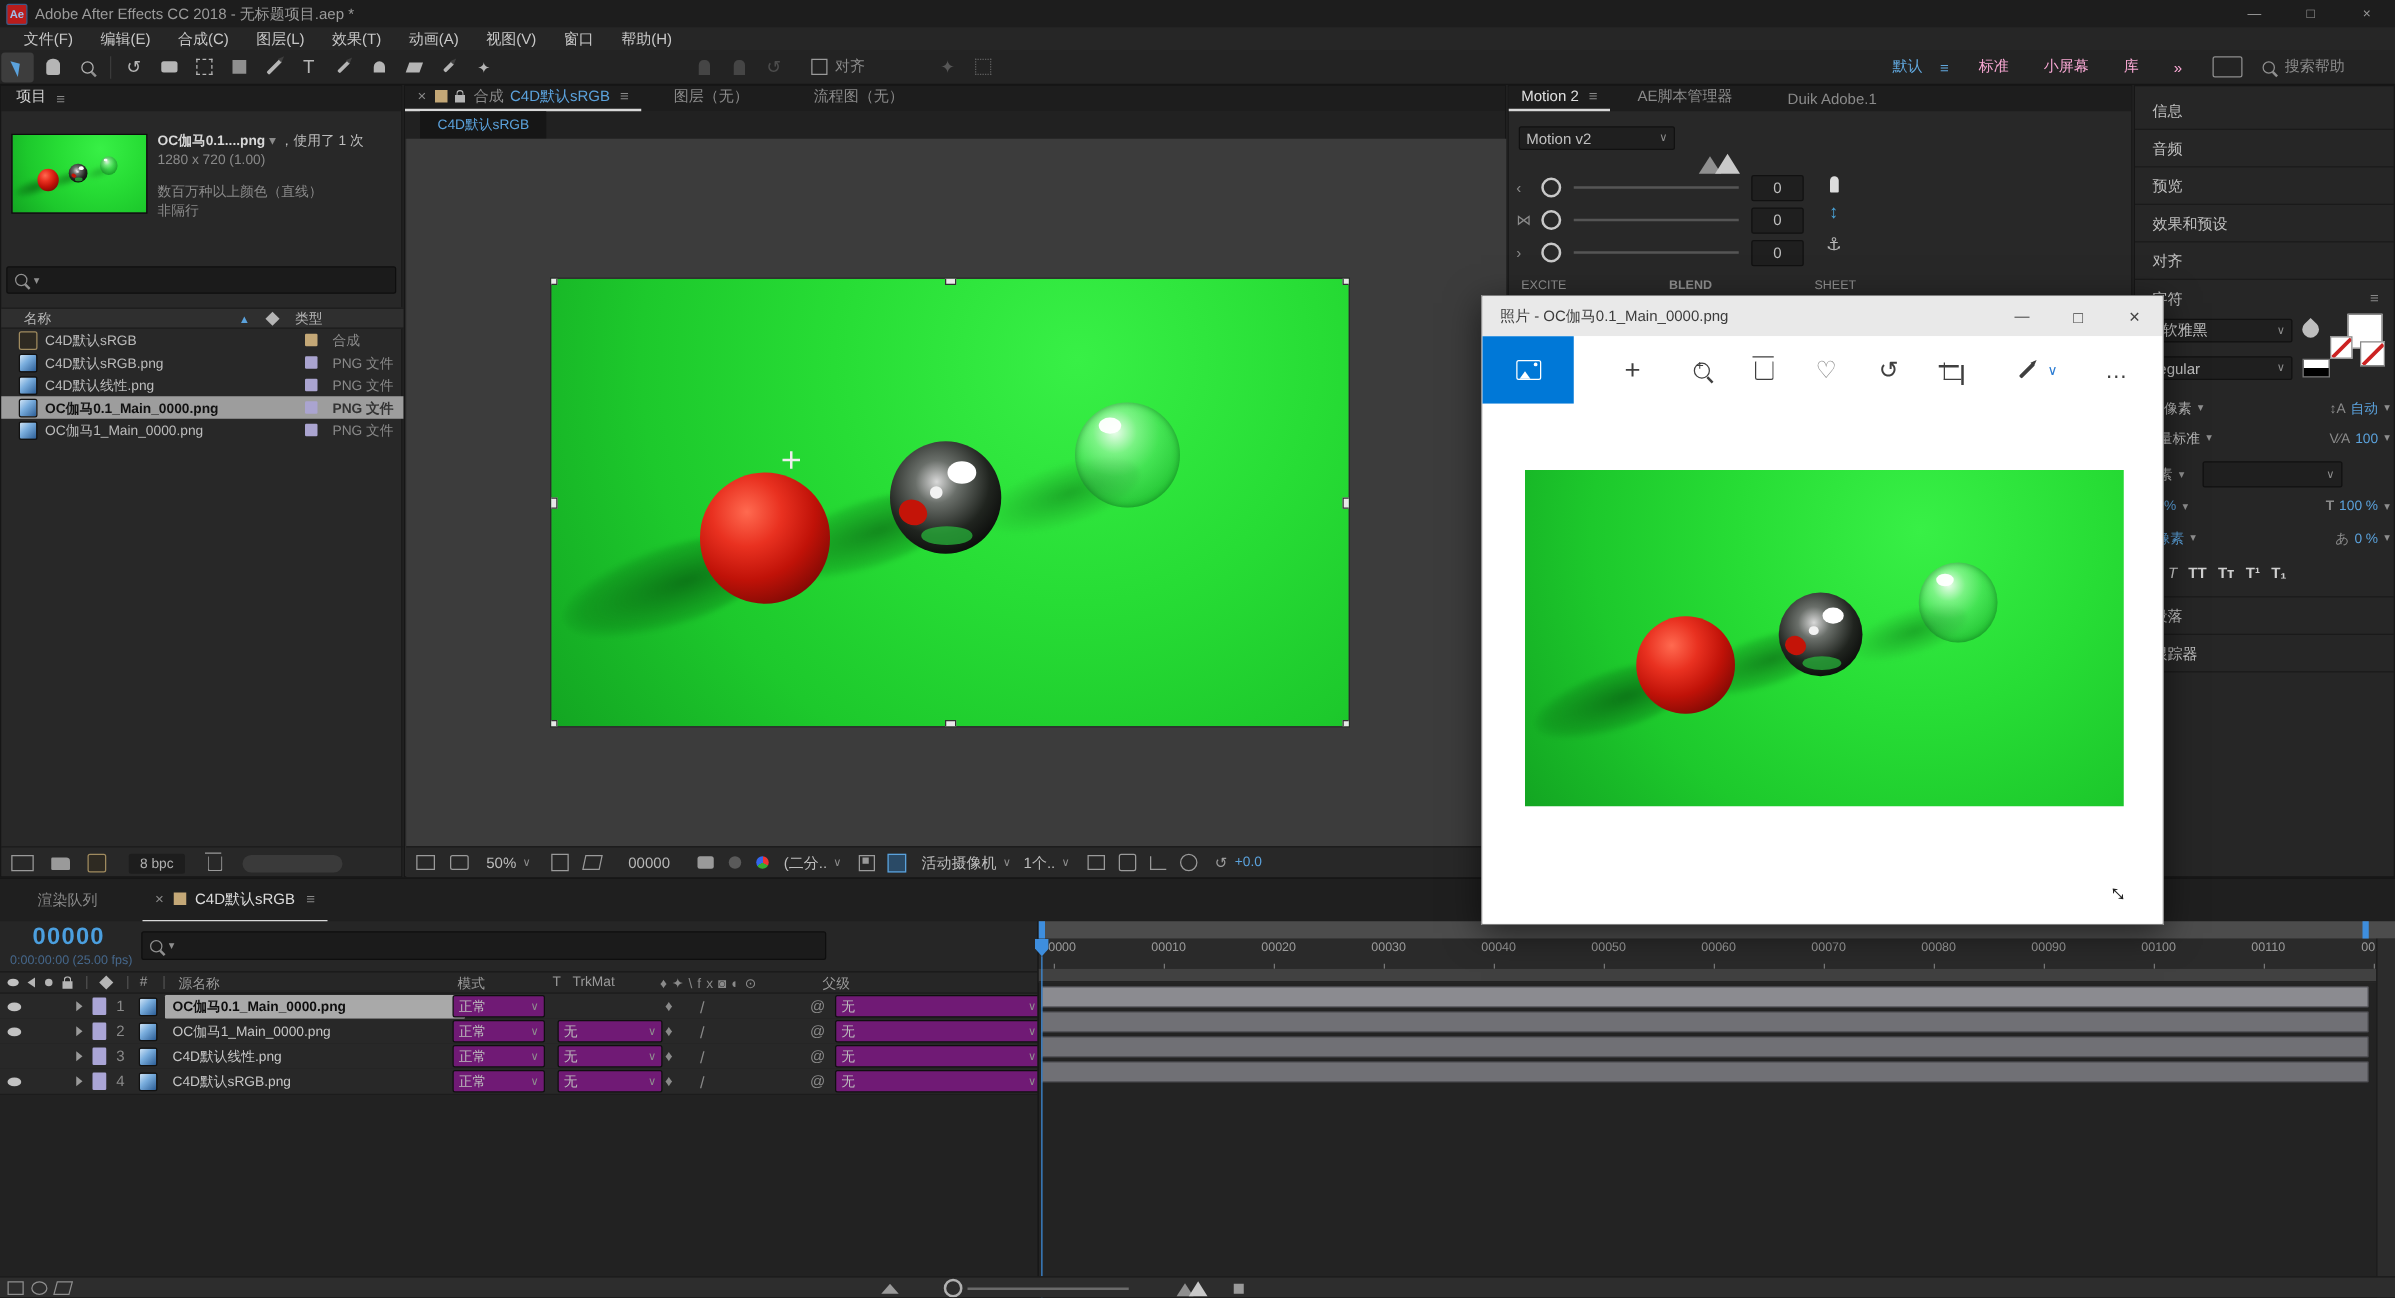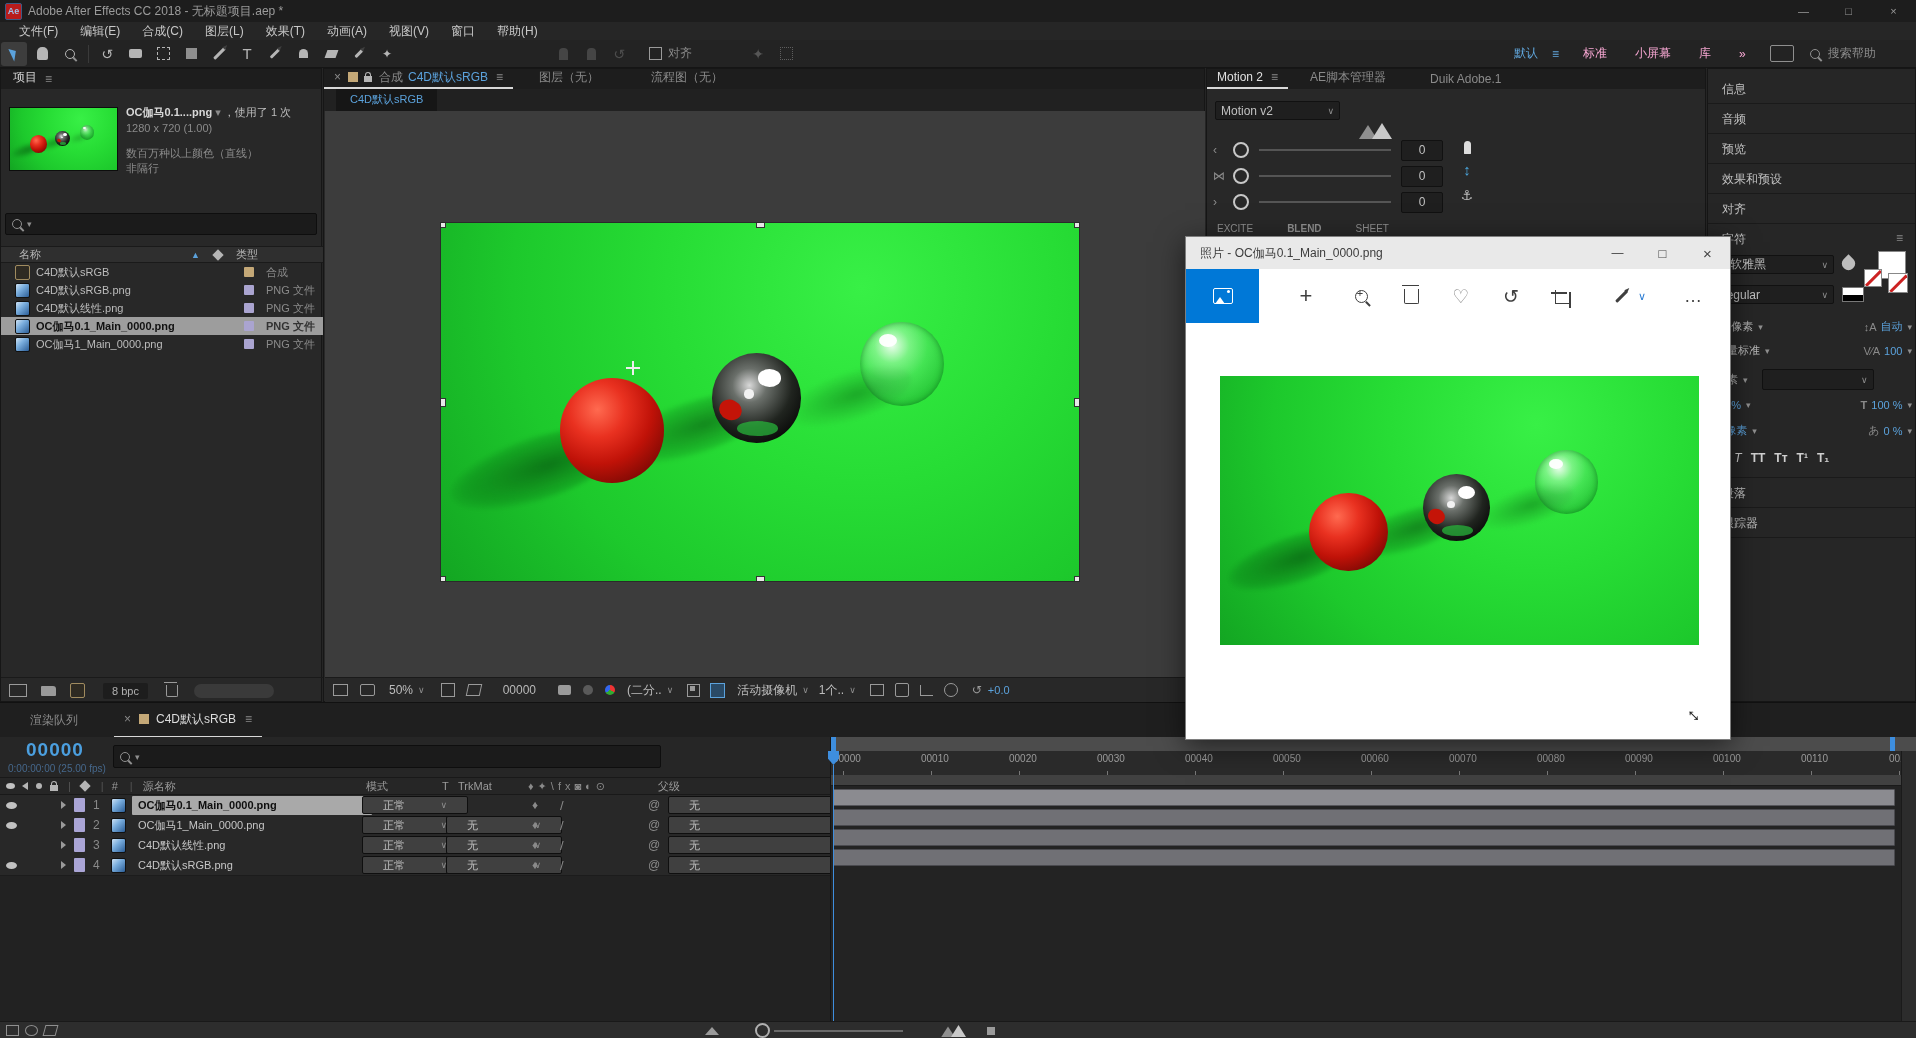--- a/index.html
+++ b/index.html
@@ -74,21 +74,21 @@
   .file-icon{width:13px;height:13px;border-radius:2px;margin:0 6px 0 0;flex:none;}
   .fi-png{background:linear-gradient(135deg,#cfe3f5 0%,#7aaede 40%,#2b5d96 100%);border:1px solid #111;}
   .fi-comp{background:#2e2a22;border:1px solid #a08b5f;}
   .tagsq{width:10px;height:10px;border-radius:1px;}
 
   
   .tl-header{color:#9a9a9a;font-size:11px;}
   .layer-row{position:absolute;height:20px;width:830px;background:#282828;border-bottom:1px solid #1c1c1c;display:flex;align-items:center;}
   .lay-name{font-size:11px;color:#c6c6c6;padding:2px 6px;}
   .lay-name.sel{background:#a9a9a9;color:#0e0e0e;font-weight:bold;border-radius:1px;}
-  .mode-box{position:absolute;height:16px;background:#404040;border:1px solid #0f0f0f;border-radius:2px;display:flex;align-items:center;justify-content:space-between;padding:0 20px;font-size:11px;color:#bdbdbd;}
+  .mode-box{position:absolute;height:16px;background:#701a75;border:1px solid #0f0f0f;border-radius:2px;display:flex;align-items:center;justify-content:space-between;padding:0 4px;font-size:11px;color:#bdbdbd;}
   .labelsq{width:11px;height:14px;background:#aaa5d6;border-radius:1px;}
   .track-bar{position:absolute;height:15px;border-radius:1px;}
   .ruler-lab{position:absolute;top:2px;font-size:10px;color:#9b9b9b;}
   .ruler-tick{position:absolute;bottom:0;width:1px;height:4px;background:#777;}
   .playhead-line{position:absolute;width:1px;background:#3e8ede;}
   .playhead-cap{position:absolute;width:11px;height:14px;background:#3e8ede;clip-path:polygon(0 0,100% 0,100% 55%,50% 100%,0 55%);}
 
   
   .photos{left:1185px;top:236px;width:546px;height:504px;background:#fff;box-shadow:0 6px 26px rgba(0,0,0,.55);border:1px solid #7e7e7e;}
   .ph-title{height:32px;background:#e9e9e9;display:flex;align-items:center;color:#3c3c3c;font-size:12px;}
@@ -424,21 +424,21 @@
       <span style="flex:1;height:2px;background:#555;margin:0 10px;"></span>
       <span class="dropbox" style="width:30px;justify-content:center;">0</span>
     </div>
     
     <div class="abs" style="left:248px;top:68px;width:24px;text-align:center;">
       <div style="height:24px;"><span style="display:inline-block;width:7px;height:13px;background:#ddd;border-radius:4px 4px 1px 1px;margin-top:4px;"></span></div>
       <div style="height:26px;color:#4aa3d8;font-size:15px;">↕</div>
       <div style="height:26px;color:#b9b9b9;font-size:14px;">⚓</div>
     </div>
     
-    <div class="abs row dim" style="left:10px;top:154px;font-size:10px;color:#8f8f8f;">
+    <div class="abs row dim" style="left:10px;top:154px;font-size:10px;color:#8f8f8f;gap:48px;">
       <span style="margin-right:34px;">EXCITE</span>
       <span style="margin-right:34px;font-weight:bold;">BLEND</span>
       <span>SHEET</span>
     </div>
   </div>
 
   <div class="abs panel" style="left:1707px;top:68px;width:209px;height:634px;background:#262626;">
     <span class="sb-label" style="top:12px;">信息</span>
     <div class="sb-div" style="top:34px;"></div>
     <span class="sb-label" style="top:42px;">音频</span>

